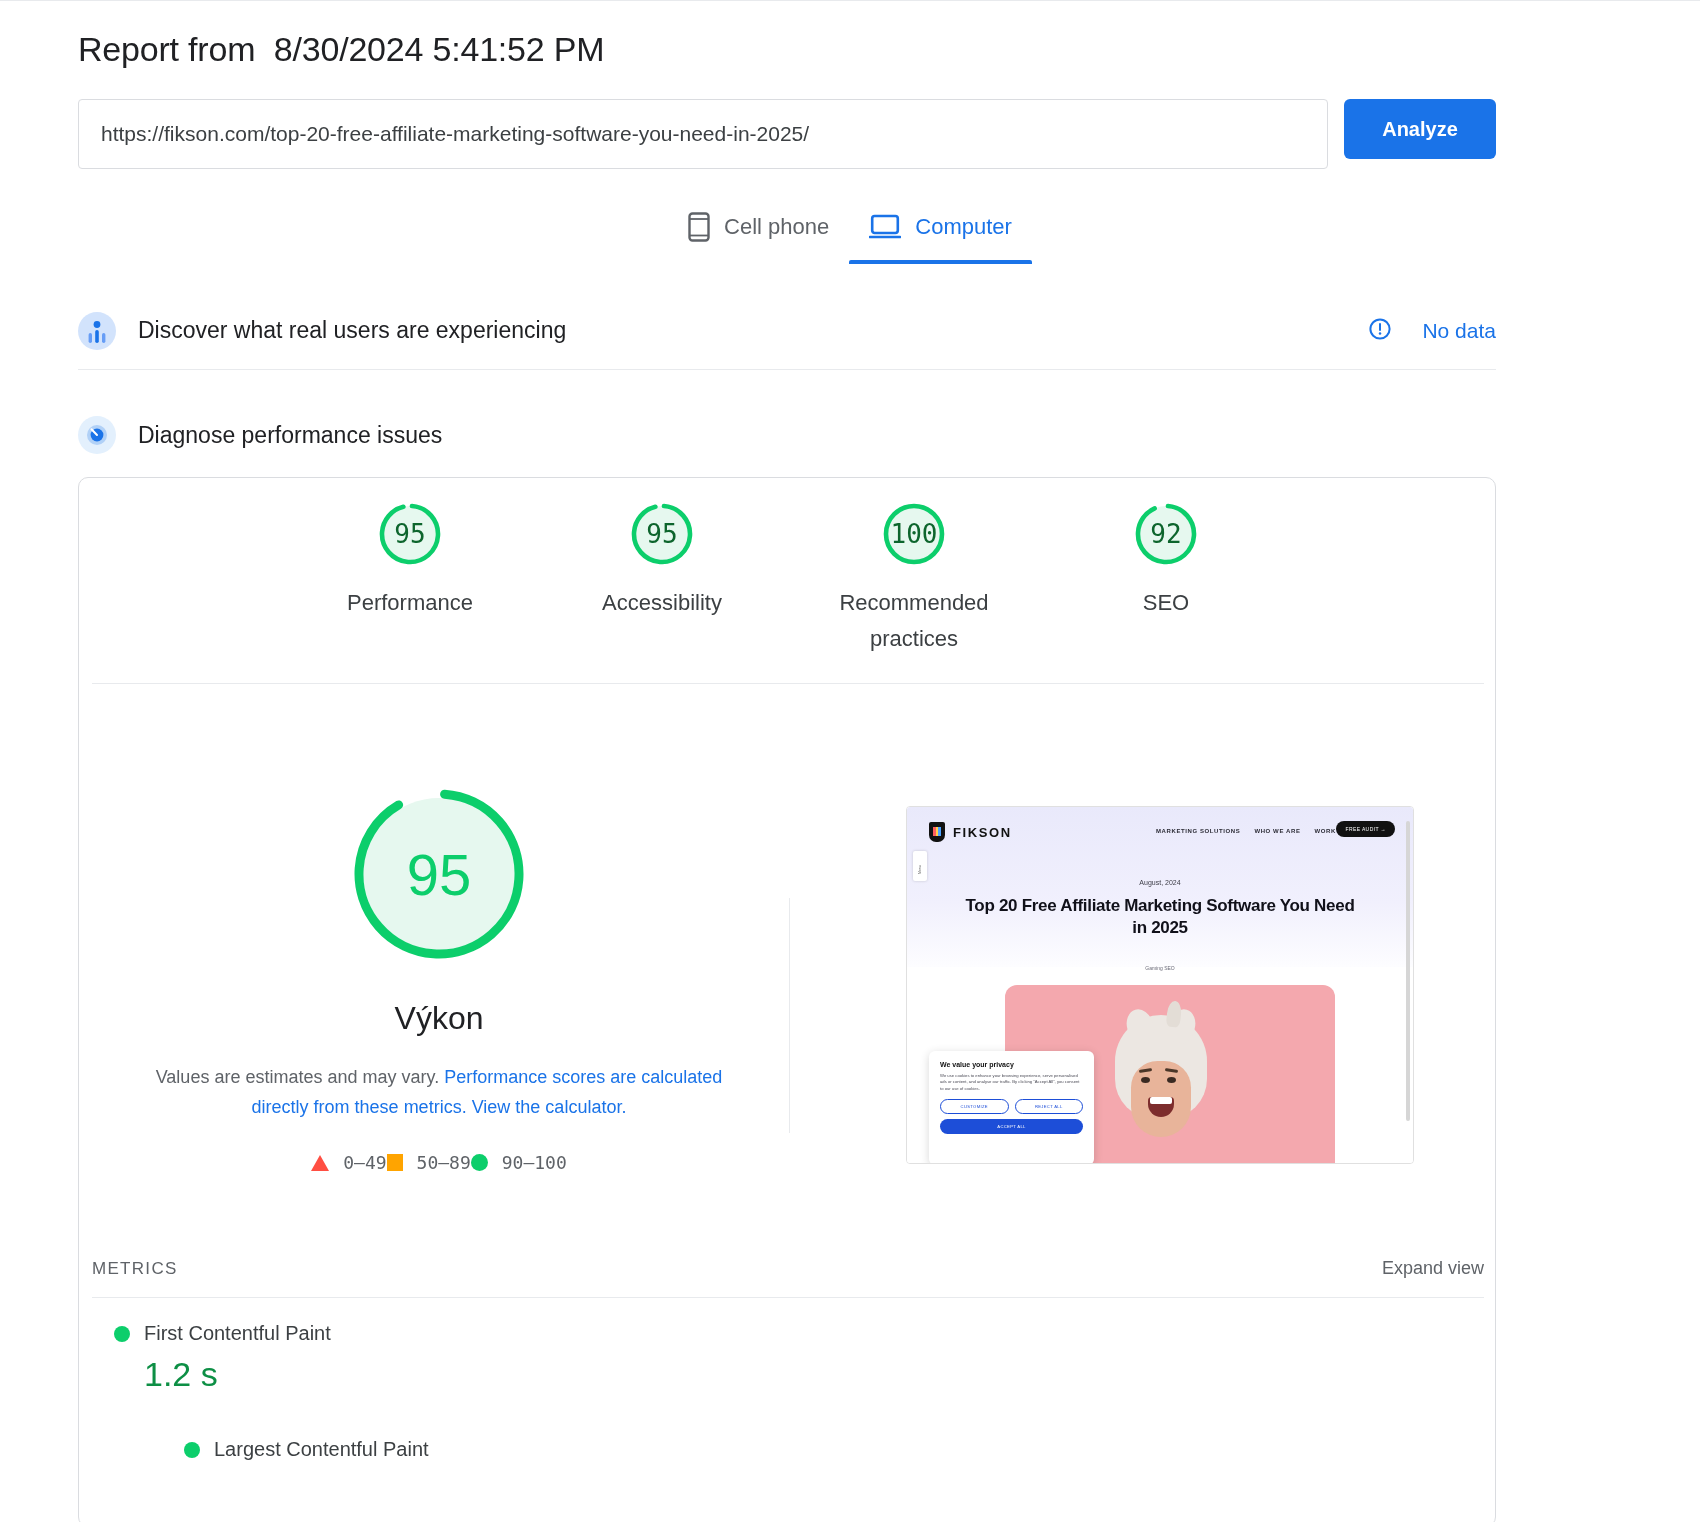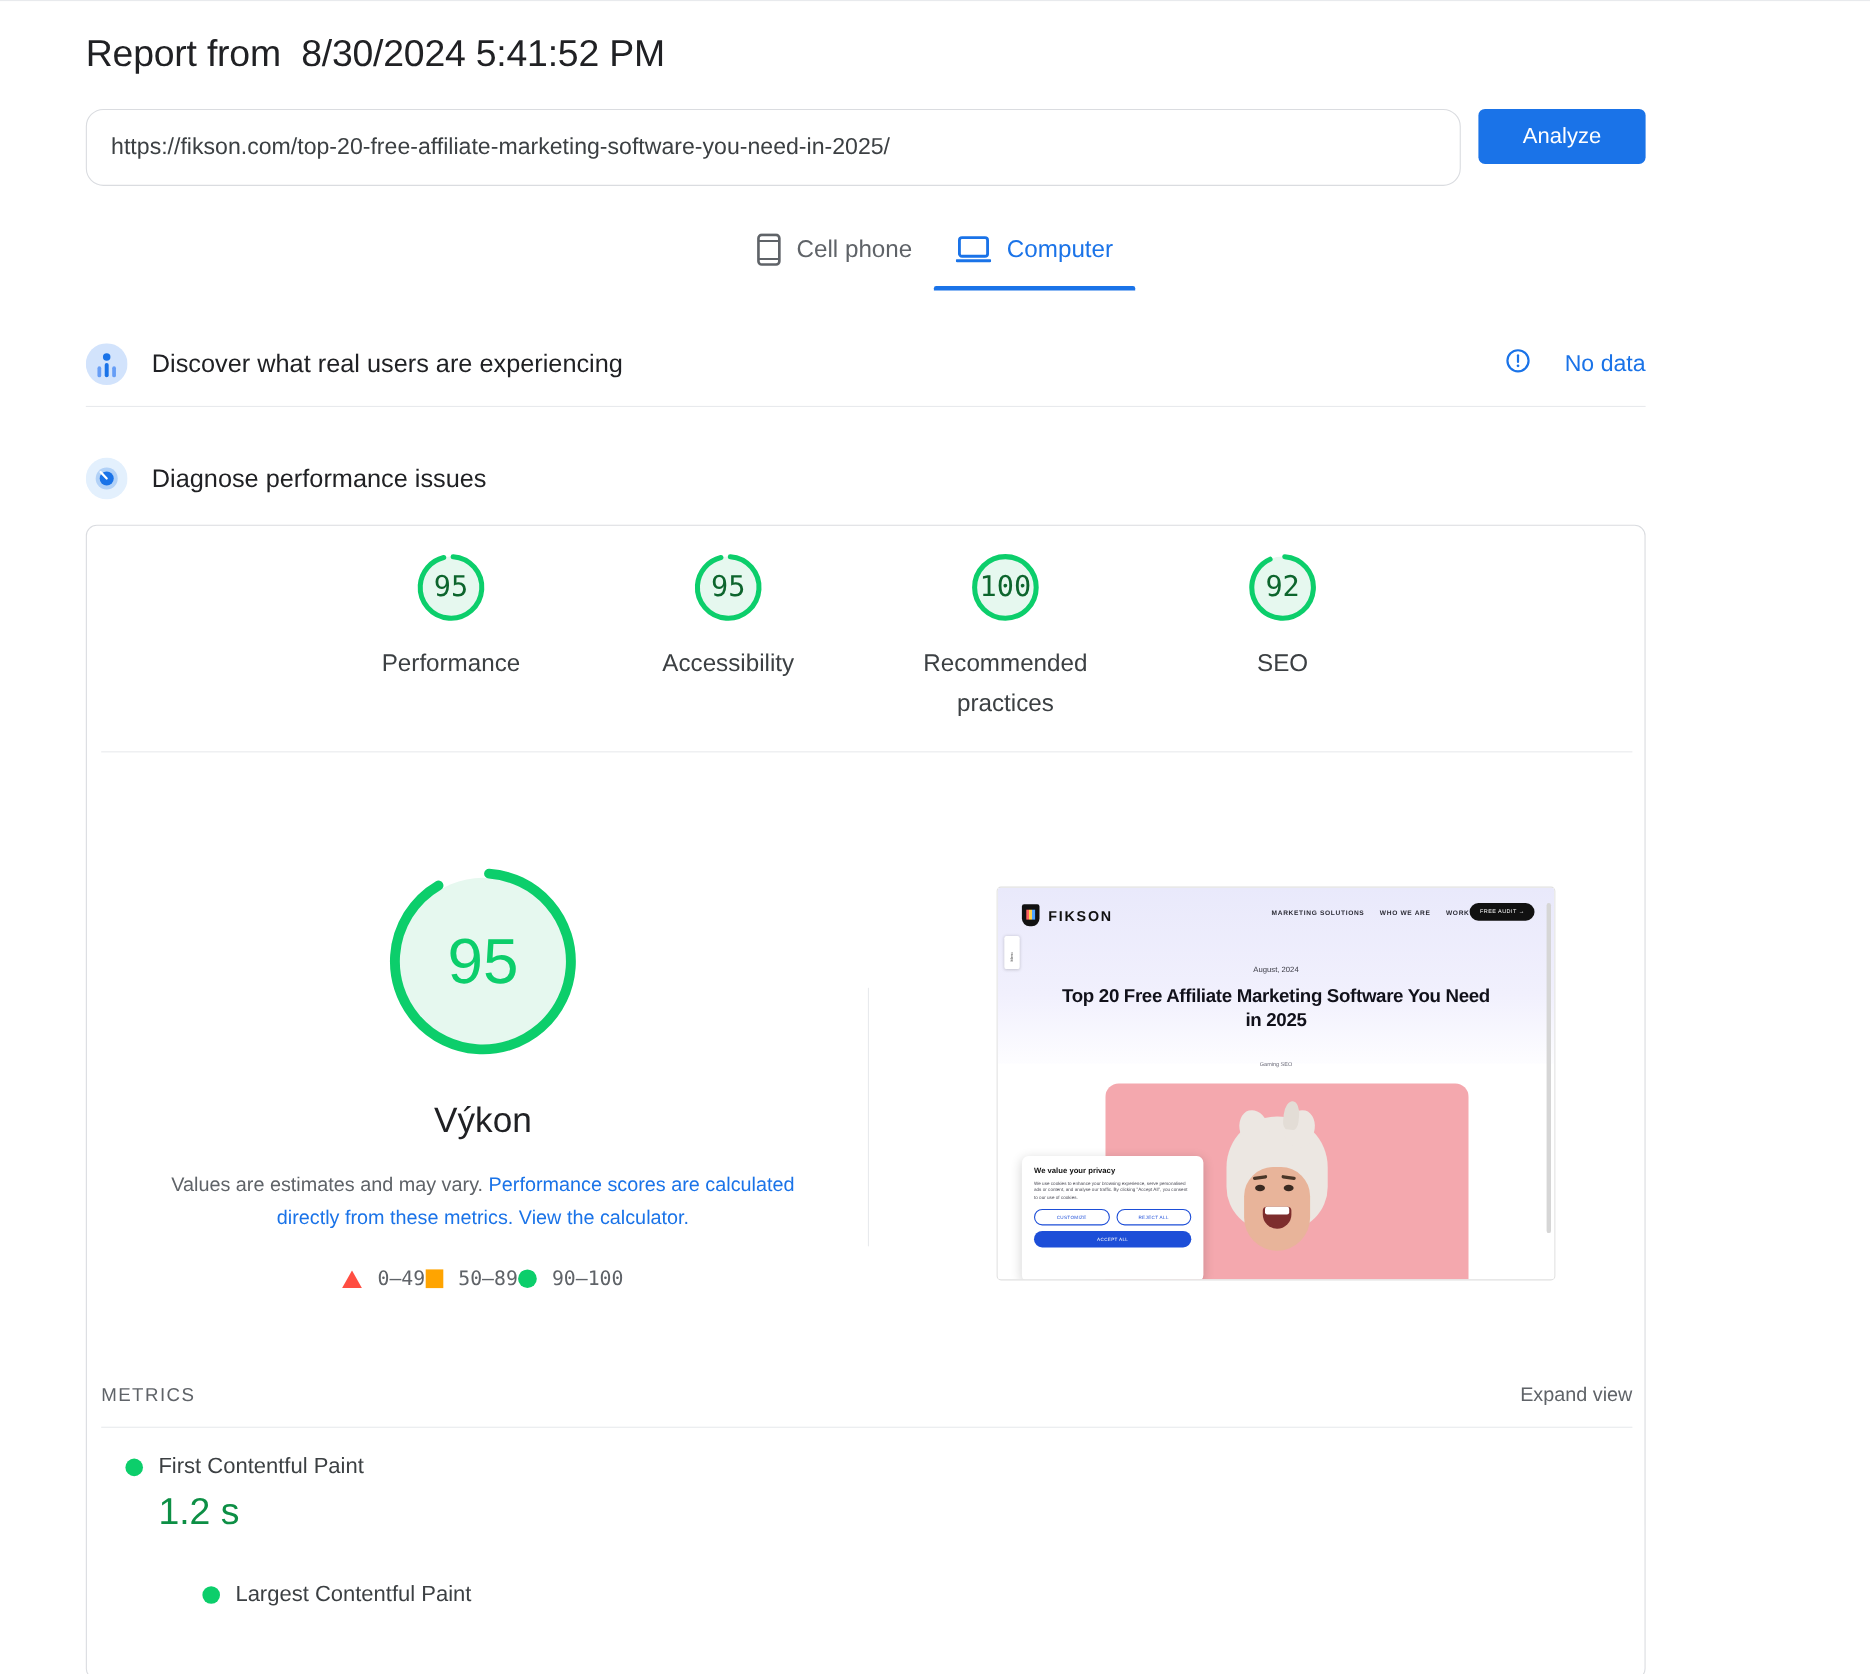--- a/index.html
+++ b/index.html
@@ -19,31 +19,31 @@
 
   
   .report-title {
     position: absolute; left: 78px; top: 30px;
     font-size: 34px; font-weight: 400; color: #202124;
     letter-spacing: -0.2px; white-space: pre;
   }
   .search-row { position: absolute; left: 78px; top: 99px; width: 1418px; height: 70px; }
   .url-box {
     position: absolute; left: 0; top: 0; width: 1250px; height: 70px;
-    border: 1px solid #dadce0; border-radius: 16px; background: #fff;
+    border: 1px solid #dadce0; border-radius: 4px; background: #fff;
     display: flex; align-items: center; padding: 0 22px;
   }
   .url-text {
     font-size: 21px; color: #3c4043; font-family: "Liberation Sans", sans-serif;
     white-space: nowrap; overflow: hidden; text-overflow: ellipsis; width: 100%;
   }
   .analyze-btn {
-    position: absolute; right: 0; top: 0; width: 152px; height: 50px;
+    position: absolute; right: 0; top: 0; width: 152px; height: 60px;
     background: #1a73e8; border: none; border-radius: 6px;
-    color: #fff; font-size: 20px; font-weight: 400;
+    color: #fff; font-size: 20px; font-weight: 700;
     font-family: "Liberation Sans", sans-serif; cursor: pointer;
     display: flex; align-items: center; justify-content: center;
   }
 
   
   .tabs { position: absolute; left: 0; top: 206px; width: 1700px; display: flex; justify-content: center; gap: 24px; }
   .tab { display: flex; align-items: center; gap: 14px; padding: 6px 8px 22px 8px; cursor: pointer; position: relative; }
   .tab .tab-label { font-size: 22px; }
   .tab.inactive .tab-label { color: #5f6368; }
   .tab.active .tab-label { color: #1a73e8; }

